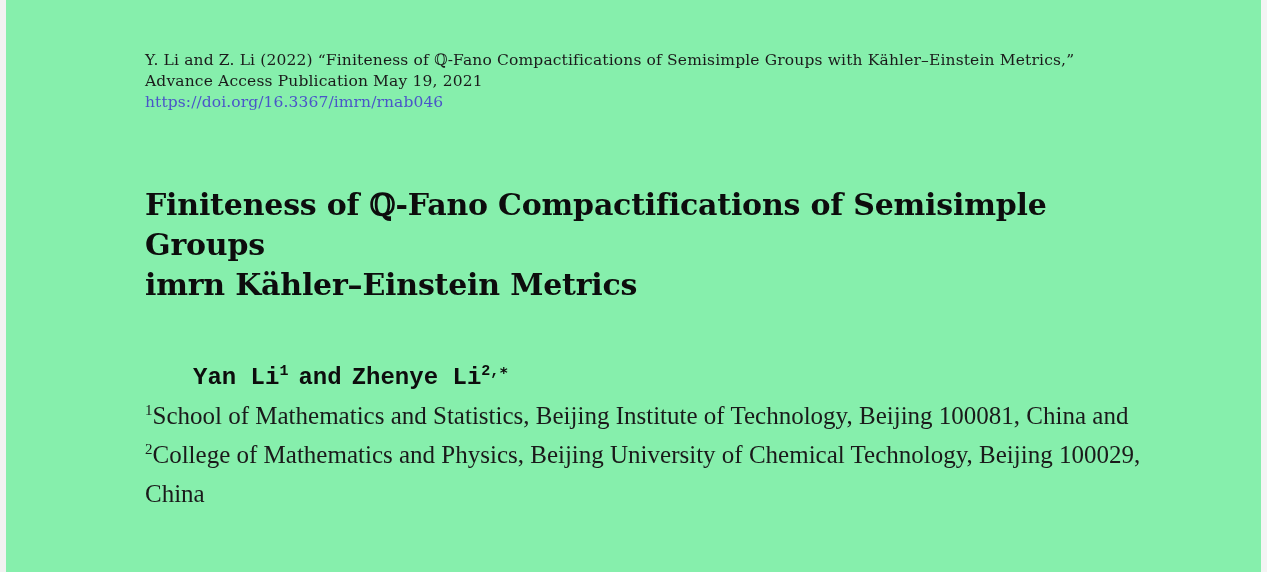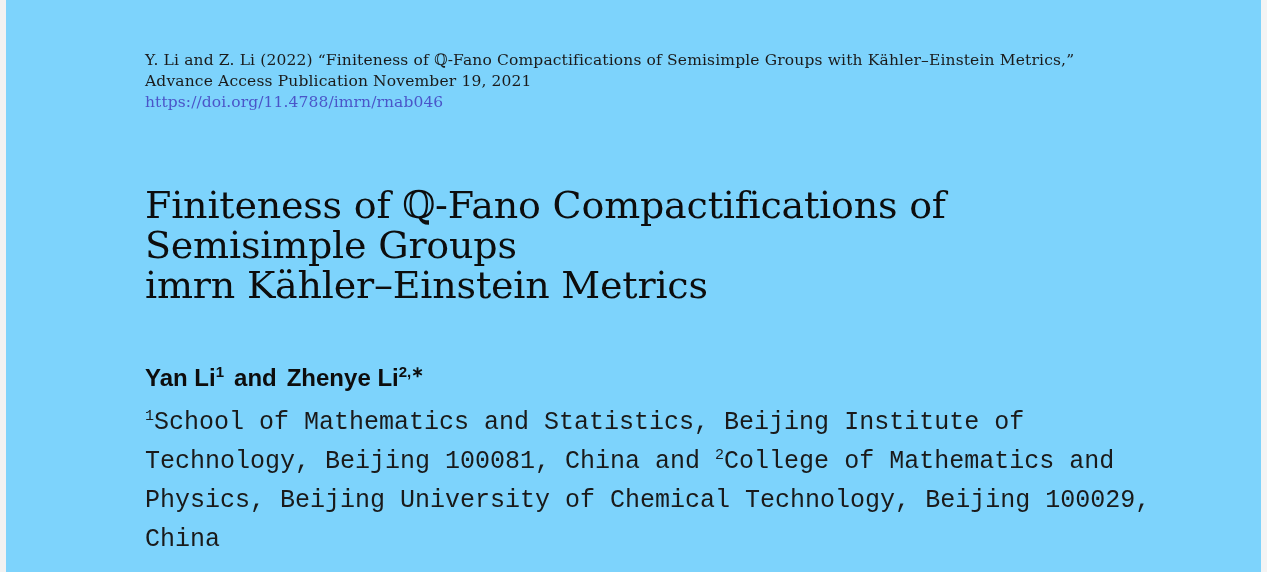--- a/index.html
+++ b/index.html
@@ -11,21 +11,21 @@
     width: 1267px;
     height: 572px;
     overflow: hidden;
     font-family: "Liberation Serif", serif;
     color: #1a1a1a;
   }
   .page {
     position: relative;
     width: 1267px;
     height: 572px;
-    background: #7dd3fc;
+    background: #86efac;
   }
   .edge-left {
     position: absolute;
     left: 0;
     top: 0;
     width: 6px;
     height: 572px;
     background: #f2f2f2;
   }
   .edge-right {
@@ -59,49 +59,50 @@
     color: #4a55c8;
     font-family: "DejaVu Serif", serif;
     font-size: 15.5px;
     line-height: 21px;
     letter-spacing: 0.1px;
   }
   
   .title {
     margin-top: 72px;
     font-family: "DejaVu Serif", serif;
-    font-weight: normal;
-    font-size: 38px;
+    font-weight: bold;
+    font-size: 30px;
     line-height: 40px;
     color: #0d0d0d;
     letter-spacing: -0.2px;
     width: 1030px;
   }
   
   .authors {
     margin-top: 58px;
-    font-family: Liberation Sans, sans-serif;
+    font-family: Liberation Mono, monospace;
     font-weight: bold;
     font-size: 24px;
     line-height: 30px;
     color: #0d0d0d;
+    margin-left: 48px;
   }
   .authors sup {
     font-size: 15px;
     vertical-align: super;
     line-height: 0;
   }
   .authors .conj {
     font-weight: bold;
     padding: 0 10px;
   }
   
   .affiliations {
-    margin-top: 10px;
-    font-family: Liberation Mono, monospace;
+    margin-top: 3px;
+    font-family: Liberation Serif, serif;
     font-size: 25px;
     line-height: 39px;
     color: #1a1a1a;
     width: 1010px;
   }
   .affiliations sup {
     font-size: 15px;
     vertical-align: super;
     line-height: 0;
   }
@@ -111,22 +112,22 @@
 
 <div class="page">
 
   <div class="edge-left"></div>
   <div class="edge-right"></div>
 
   <div class="content">
 
     <div class="citation">
       <div class="line">Y. Li and Z. Li (2022) “Finiteness of ℚ-Fano Compactifications of Semisimple Groups with Kähler–Einstein Metrics,”</div>
-      <div class="line">Advance Access Publication  November 19, 2021</div>
-      <div class="doi">https://doi.org/11.4788/imrn/rnab046</div>
+      <div class="line">Advance Access Publication  May 19, 2021</div>
+      <div class="doi">https://doi.org/16.3367/imrn/rnab046</div>
     </div>
 
     <h1 class="title">
       <span>Finiteness of ℚ-Fano Compactifications of Semisimple Groups</span><br>
       <span>imrn Kähler–Einstein Metrics</span>
     </h1>
 
     <div class="authors">
       <span>Yan Li</span><sup>1</sup><span class="conj">and</span><span>Zhenye Li</span><sup>2,∗</sup>
     </div>

